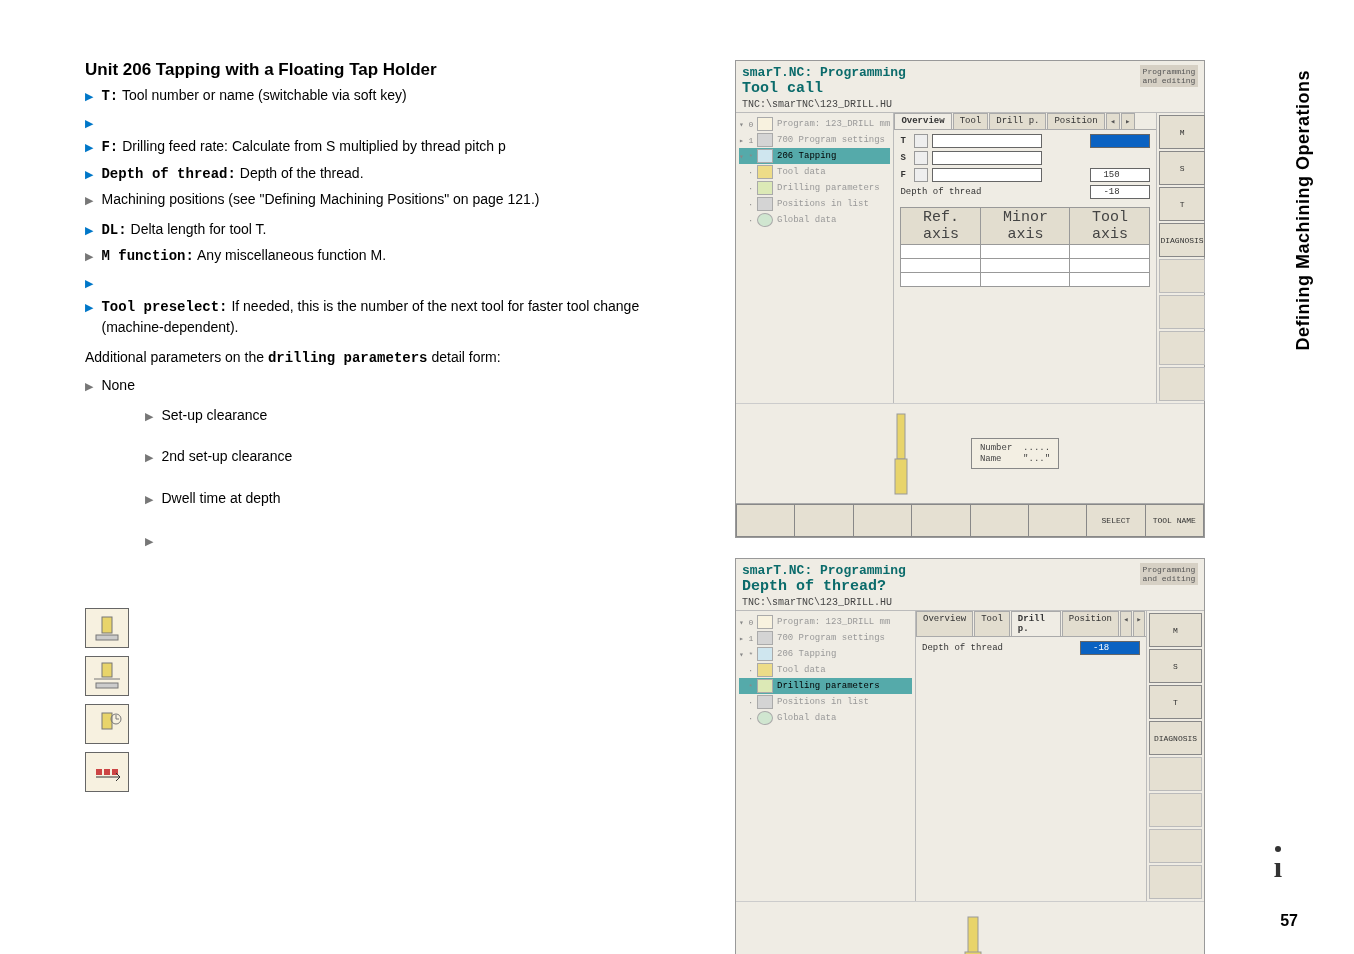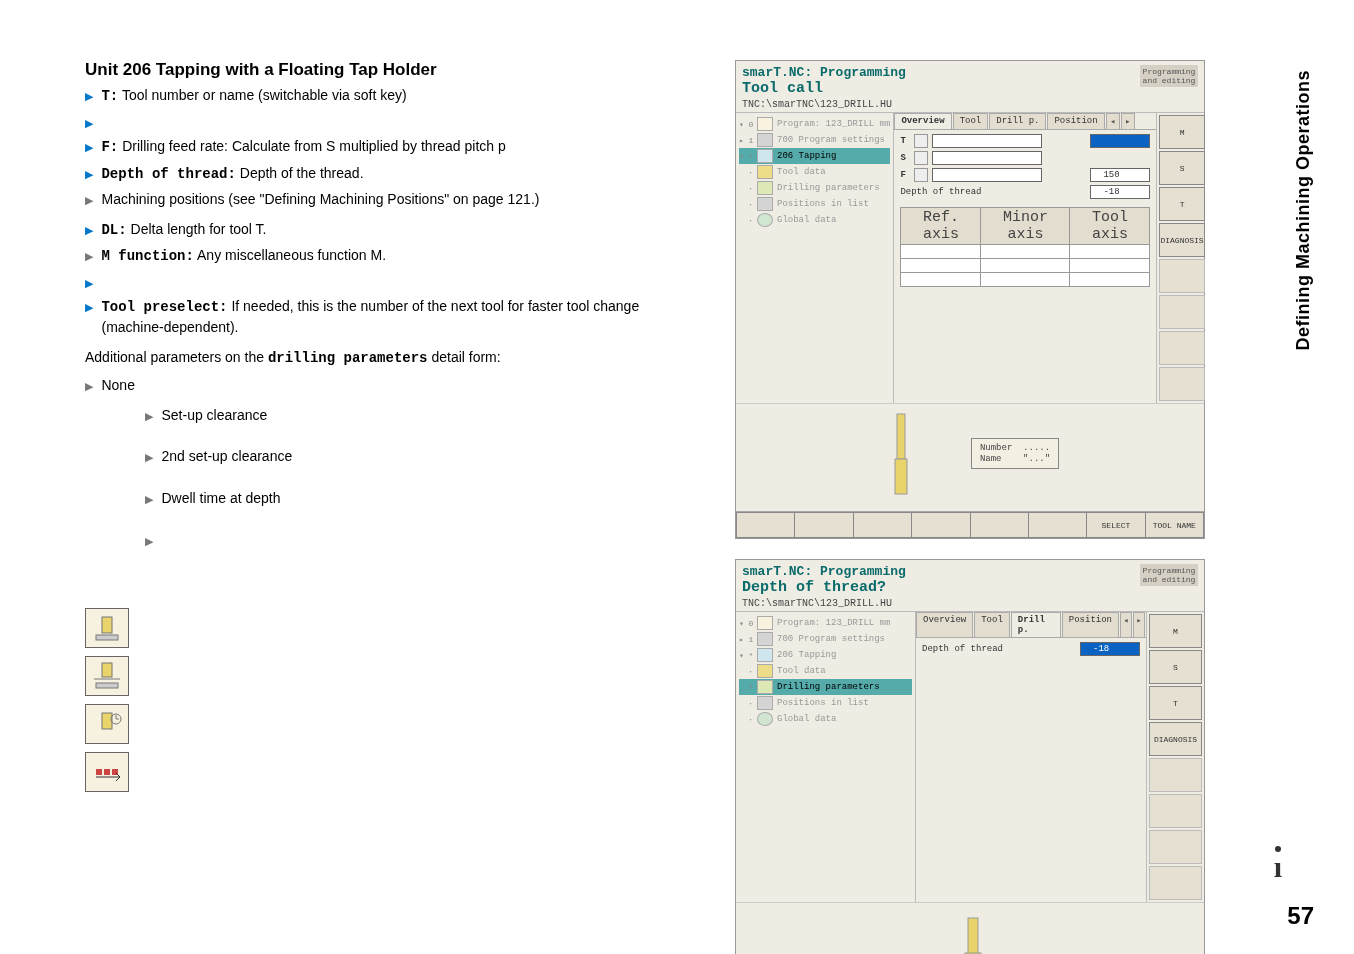--- a/index.html
+++ b/index.html
@@ -104,27 +104,27 @@
   .mode-col .mbtn.blank { border-color: #bbb; }
   .diagram-area {
     height: 100px; 
     display: flex; align-items: center; justify-content: center;
     border-top: 1px solid #ccc;
   }
   .diagram-hint {
     font-size: 9px; color: #444; background: #f3efe3; border: 1px solid #888;
     padding: 4px 8px; margin-left: 50px;
   }
-  .softkeys { display: flex; height: 27px; border-top: 1px solid #aaa; margin-top: 8px; }
+  .softkeys { display: flex; height: 34px; border-top: 1px solid #aaa; }
   .sk { flex: 1; border: 1px solid #888; border-left: none; background: #e5e0d2; font-size: 8px; display:flex; align-items:center; justify-content:center; text-align: center; color: #333; }
   .sk:first-child { border-left: 1px solid #888; }
   .highlight-fld { background: #0a62c2 !important; color: #fff; }
   .page-num {
-    position: absolute; right: 40px; bottom: 24px;
-    font-size: 24px; font-weight: bold;
+    position: absolute; right: 56px; bottom: 24px;
+    font-size: 16px; font-weight: bold;
   }
   .info-icon {
     position: absolute; right: 56px; bottom: 70px;
     width: 40px; height: 40px;
     display: flex; align-items: center; justify-content: center;
     font-family: Georgia, serif;
     font-weight: bold; font-size: 30px;
     color: #333;
   }
   .info-icon .dot { width: 6px; height: 6px; background: #333; border-radius: 50%; position: absolute; top: 2px; }

